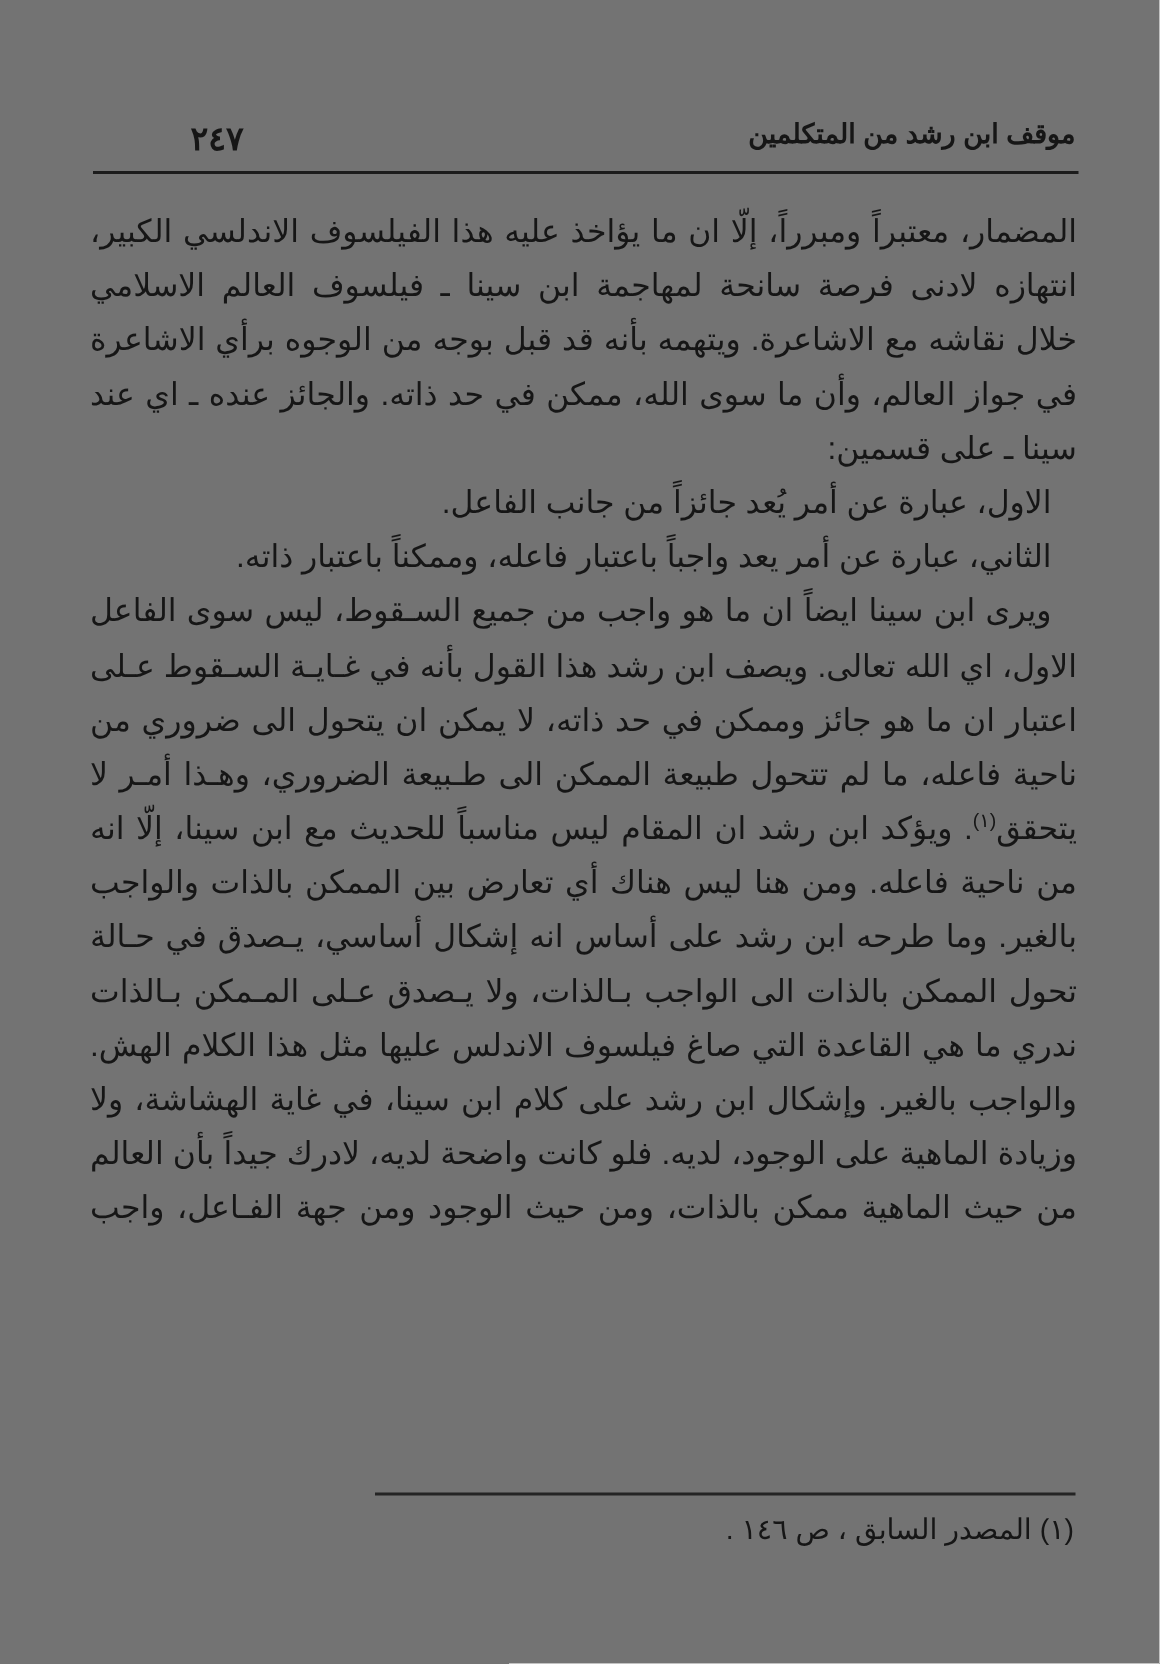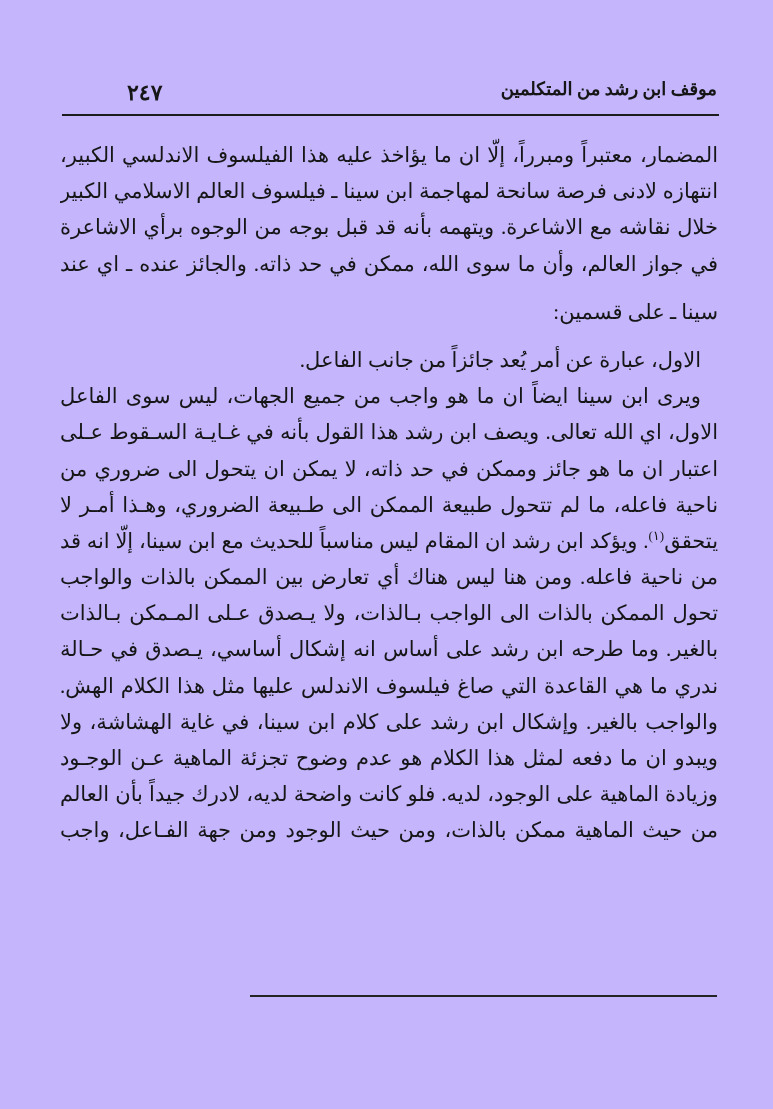--- a/index.html
+++ b/index.html
@@ -1,22 +1,22 @@
 <!DOCTYPE html>
 <html lang="ar"><head>
 <meta charset="utf-8">
 <style>
   html, body { margin: 0; padding: 0; background: #ffffff; }
   .page {
     position: relative;
     width: 773px;
     height: 1109px;
-    background: #c4b5fd;
+    background: #737373;
     color: #161616;
-    font-family: Liberation Serif, serif;
+    font-family: Liberation Sans, sans-serif;
     overflow: hidden;
   }
   
   .page-num {
     position: absolute;
     left: 127px;
     top: 80px;
     font-size: 22px;
     font-weight: bold;
     letter-spacing: 1px;
@@ -51,21 +51,20 @@
     height: 36.2px;
     overflow: hidden;
     text-align: justify;
     text-align-last: justify;
     -moz-text-align-last: justify;
     white-space: normal;
   }
   .line.end {
     text-align: left;
     text-align-last: right;
-    margin-top: 12px;
     -moz-text-align-last: right;
   }
   .line.indent { padding-right: 17px; }
   .fn-sup {
     font-size: 13px;
     vertical-align: super;
     line-height: 0;
   }
   
   .footnote-rule {
@@ -95,31 +94,32 @@
 
   <div class="header-rule"></div>
 
   <main class="body-text">
       <div class="line justify">المضمار، معتبراً ومبرراً، إلّا ان ما يؤاخذ عليه هذا الفيلسوف الاندلسي الكبير،</div>
       <div class="line justify">انتهازه لادنى فرصة سانحة لمهاجمة ابن سينا ـ فيلسوف العالم الاسلامي الكبير ـ</div>
       <div class="line justify">خلال نقاشه مع الاشاعرة. ويتهمه بأنه قد قبل بوجه من الوجوه برأي الاشاعرة</div>
       <div class="line justify">في جواز العالم، وأن ما سوى الله، ممكن في حد ذاته. والجائز عنده ـ اي عند ابن</div>
       <div class="line end">سينا ـ على قسمين:</div>
       <div class="line end indent">الاول، عبارة عن أمر يُعد جائزاً من جانب الفاعل.</div>
-      <div class="line justify indent">ويرى ابن سينا ايضاً ان ما هو واجب من جميع الجهات، ليس سوى الفاعل</div>
+      <div class="line end indent">الثاني، عبارة عن أمر يعد واجباً باعتبار فاعله، وممكناً باعتبار ذاته.</div>
+      <div class="line justify indent">ويرى ابن سينا ايضاً ان ما هو واجب من جميع السـقوط، ليس سوى الفاعل</div>
       <div class="line justify">الاول، اي الله تعالى. ويصف ابن رشد هذا القول بأنه في غـايـة السـقوط عـلى</div>
       <div class="line justify">اعتبار ان ما هو جائز وممكن في حد ذاته، لا يمكن ان يتحول الى ضروري من</div>
       <div class="line justify">ناحية فاعله، ما لم تتحول طبيعة الممكن الى طـبيعة الضروري، وهـذا أمـر لا</div>
       <div class="line justify"><span>يتحقق</span><span class="fn-sup">(١)</span><span>. ويؤكد ابن رشد ان المقام ليس مناسباً للحديث مع ابن سينا، إلّا انه قد</span></div>
       <div class="line justify">من ناحية فاعله. ومن هنا ليس هناك أي تعارض بين الممكن بالذات والواجب</div>
+      <div class="line justify">بالغير. وما طرحه ابن رشد على أساس انه إشكال أساسي، يـصدق في حـالة</div>
       <div class="line justify">تحول الممكن بالذات الى الواجب بـالذات، ولا يـصدق عـلى المـمكن بـالذات</div>
-      <div class="line justify">بالغير. وما طرحه ابن رشد على أساس انه إشكال أساسي، يـصدق في حـالة</div>
       <div class="line justify">ندري ما هي القاعدة التي صاغ فيلسوف الاندلس عليها مثل هذا الكلام الهش.</div>
       <div class="line justify">والواجب بالغير. وإشكال ابن رشد على كلام ابن سينا، في غاية الهشاشة، ولا</div>
-      <div class="line justify">ويبدو ان ما دفعه لمثل هذا الكلام هو عدم وضوح تجزئة الماهية عـن الوجـود</div>
       <div class="line justify">وزيادة الماهية على الوجود، لديه. فلو كانت واضحة لديه، لادرك جيداً بأن العالم</div>
       <div class="line justify">من حيث الماهية ممكن بالذات، ومن حيث الوجود ومن جهة الفـاعل، واجب</div>
     </main>
 
   <div class="footnote-rule"></div>
 
+  <div class="footnote">(١) المصدر السابق ، ص ١٤٦ .</div>
 
 </div>
 
 </body></html>

